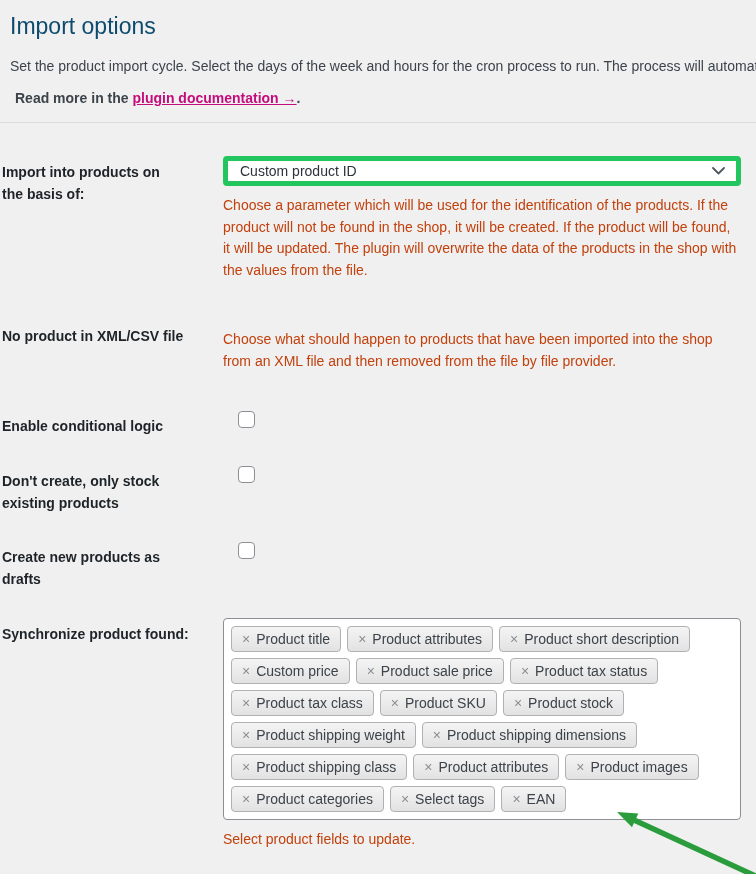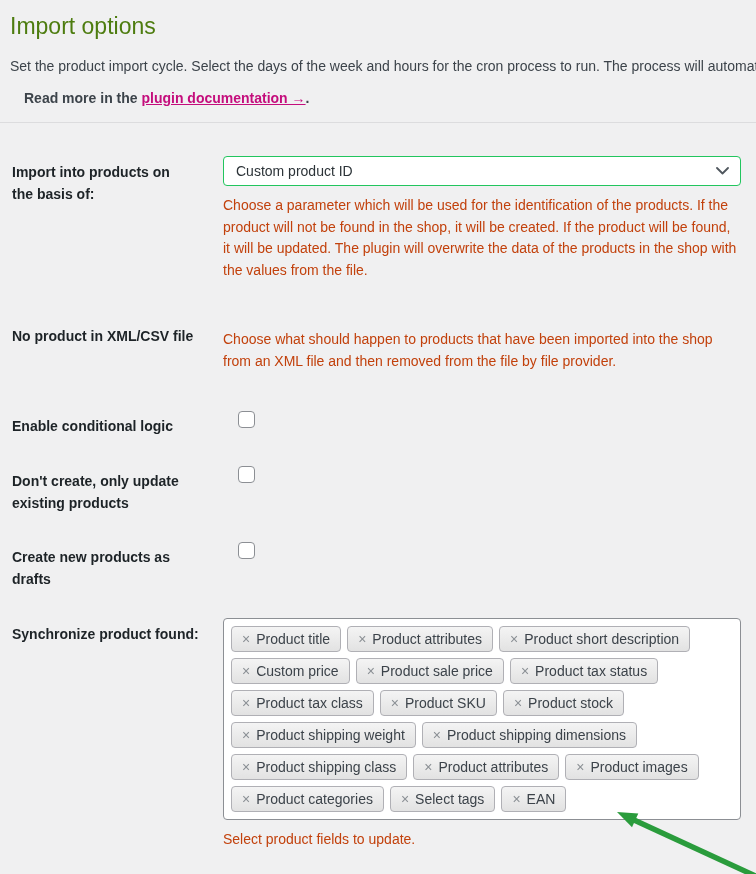--- a/index.html
+++ b/index.html
@@ -4,44 +4,44 @@
 <style>
   html, body { overflow: hidden; }
   body {
     width: 756px; height: 874px; margin: 0; position: relative;
     background: #f0f0f1; color: #3c434a;
     font-family: "Liberation Sans", sans-serif; font-size: 14px;
   }
   .wrap { padding-top: 12px; }
   h1.page-title {
     margin: 0 0 0 10px; font-size: 23px; font-weight: 400;
-    color: #4d7c0f; line-height: 1.3;
+    color: #0c4a6e; line-height: 1.3;
   }
   p.intro {
     margin: 15px 0 0 10px; font-size: 14px; line-height: 1.3;
     white-space: nowrap; overflow: hidden; color: #3c434a;
   }
-  p.readmore { margin: 15px 0 0 24px; font-size: 14px; font-weight: 700; color: #3c434a; }
+  p.readmore { margin: 15px 0 0 15px; font-size: 14px; font-weight: 700; color: #3c434a; }
   a.doc-link { color: #c40d7c; font-weight: 700; text-decoration: underline; cursor: pointer; }
   hr.divider { margin: 16px 0 0 0; border: 0; border-top: 1px solid #dcdcde; }
 
   .form { margin-top: 33px; }
   .row { display: flex; align-items: flex-start; }
   .row-select { margin-bottom: 38px; }
   .row-check  { margin-bottom: 27px; justify-content: space-between; }
   .row-label {
     box-sizing: border-box; width: 223px; flex: 0 0 223px;
-    padding: 6px 12px 0 12px; font-size: 14px; font-weight: 700;
+    padding: 6px 12px 0 2px; font-size: 14px; font-weight: 700;
     color: #1d2327; line-height: 1.55; white-space: pre-line;
   }
   .row-content { width: 518px; flex: 0 0 518px; }
 
   .select {
     box-sizing: border-box; height: 30px; width: 100%;
-    background: #fff; border: 1px solid #22c55e; border-radius: 4px;
+    background: #fff; border: 5px solid #22c55e; border-radius: 4px;
     display: flex; align-items: center; padding: 0 30px 0 12px;
     font-size: 14px; color: #2c3338; position: relative; cursor: pointer;
   }
   .select .chev { position: absolute; right: 11px; top: 50%; transform: translateY(-50%); display: flex; }
 
   .desc { margin-top: 9px; font-size: 14px; line-height: 1.55; color: #c2410c; }
 
   .checkbox {
     appearance: none; -webkit-appearance: none;
     width: 17px; height: 17px; margin: 1px 0 0 0;
@@ -102,21 +102,21 @@
     </div>
 
     <div class="row row-check">
       <div class="row-label">Enable conditional logic</div>
       <div class="row-content">
         <input type="checkbox" class="checkbox" style="">
       </div>
     </div>
 
     <div class="row row-check">
-      <div class="row-label">Don't create, only update
+      <div class="row-label">Don't create, only stock
 existing products</div>
       <div class="row-content">
         <input type="checkbox" class="checkbox" style="">
       </div>
     </div>
 
     <div class="row row-check">
       <div class="row-label">Create new products as
 drafts</div>
       <div class="row-content">

